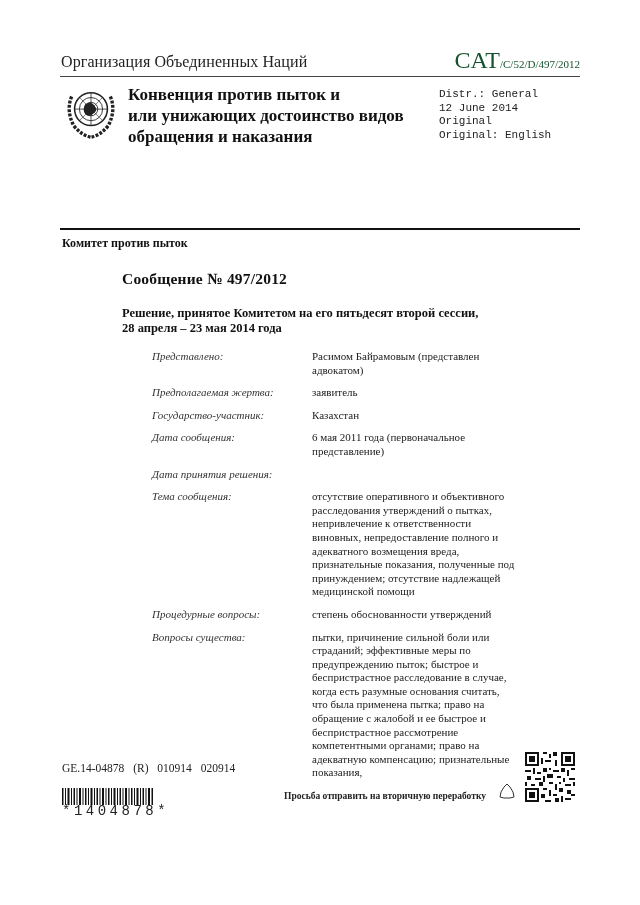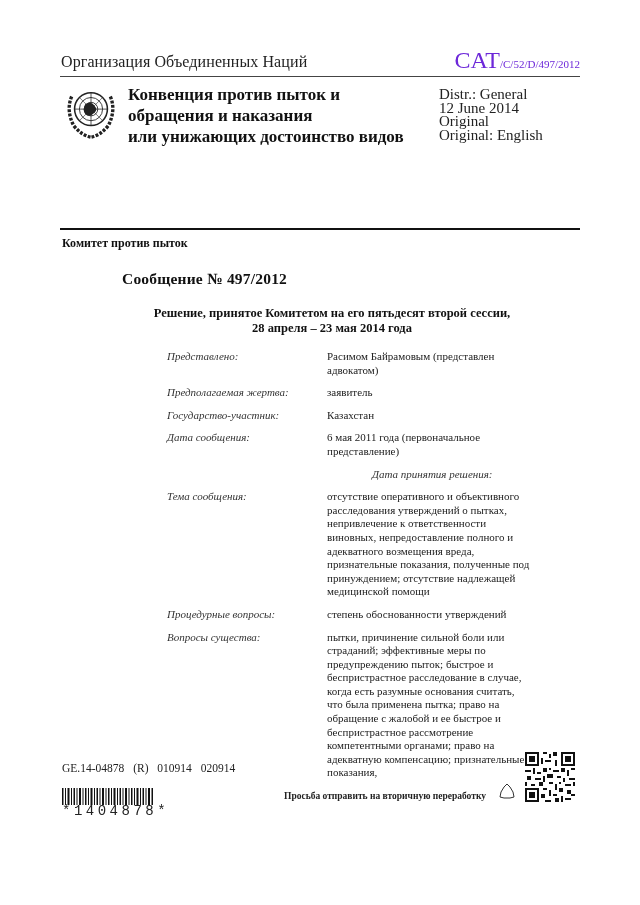--- a/index.html
+++ b/index.html
@@ -1,31 +1,31 @@
 <!DOCTYPE html>
 <html><head>
 <meta charset="utf-8">
 <style>
   html, body { margin: 0; padding: 0; background: #ffffff; }
   body { width: 640px; height: 905px; position: relative; overflow: hidden; font-family: "Liberation Serif", "DejaVu Serif", serif; color: #111; }
   .abs { position: absolute; }
   .org-name { left: 61px; top: 53px; font-size: 16px; letter-spacing: 0.1px; color: #222; }
-  .symbol { right: 60px; top: 47px; white-space: nowrap; color: #6d28d9; font-family: Liberation Serif, serif; }
+  .symbol { right: 60px; top: 47px; white-space: nowrap; color: #14532d; font-family: Liberation Serif, serif; }
   .symbol .big { font-size: 24px; }
   .symbol .small { font-size: 11px; }
   .rule-thin { left: 60px; top: 76px; width: 520px; height: 1px; background: #444; }
   .emblem { left: 62px; top: 83px; width: 58px; height: 58px; }
   .conv-title { left: 128px; top: 84px; width: 300px; font-size: 17px; font-weight: bold; line-height: 21px; color: #111; }
-  .distr { left: 439px; top: 88px; font-size: 15px; line-height: 13.5px; color: #222; }
+  .distr { left: 439px; top: 88px; font-size: 11px; line-height: 13.5px; color: #222; font-family: Liberation Mono, monospace; }
   .rule-thick { left: 60px; top: 228px; width: 520px; height: 2px; background: #111; }
   .committee { left: 62px; top: 236px; font-size: 12px; font-weight: bold; }
   .comm-no { left: 122px; top: 270px; font-size: 15.5px; font-weight: bold; letter-spacing: 0.2px; }
-  .decision { left: 122px; top: 306px; width: 420px; font-size: 12.5px; font-weight: bold; line-height: 15px; text-align: center; }
+  .decision { left: 122px; top: 306px; width: 420px; font-size: 12.5px; font-weight: bold; line-height: 15px; }
   .meta { left: 152px; top: 350px; width: 380px; }
-  .meta-row { display: flex; font-size: 11px; line-height: 13.6px; margin-bottom: 9px; justify-content: flex-end; }
+  .meta-row { display: flex; font-size: 11px; line-height: 13.6px; margin-bottom: 9px; }
   .meta-label { width: 160px; flex: none; font-style: italic; color: #333; }
   .meta-value { width: 205px; color: #222; }
   .job { left: 62px; top: 762px; font-size: 11.5px; color: #222; word-spacing: 6px; }
   .barcode { left: 62px; top: 788px; width: 92px; height: 17px; }
   .barcode-num { left: 62px; top: 803px; font-family: "Liberation Mono", "DejaVu Sans Mono", monospace; font-size: 14px; letter-spacing: 3.5px; color: #222; }
   .recycle-text { left: 284px; top: 791px; font-size: 9.5px; font-weight: bold; color: #222; }
   .recycle-icon { left: 497px; top: 783px; width: 20px; height: 20px; }
   .qr { left: 525px; top: 752px; width: 50px; height: 50px; }
 </style>
 </head>
@@ -44,22 +44,22 @@
     <line x1="30" y1="10" x2="30" y2="44" stroke-width="0.8"></line>
     <line x1="18" y1="15" x2="42" y2="39" stroke-width="0.6"></line>
     <line x1="42" y1="15" x2="18" y2="39" stroke-width="0.6"></line>
   </g>
   <path d="M24 22 q6 -4 10 2 q4 4 -2 8 q-4 4 -8 0 q-3 -4 0 -10z" fill="#222"></path>
   <path d="M10 14 q-6 14 2 30 q8 10 18 12 M50 14 q6 14 -2 30 q-8 10 -18 12" fill="none" stroke="#222" stroke-width="3.5" stroke-dasharray="3 1.5"></path>
 </svg>
 
 <div class="abs conv-title">
   <div>Конвенция против пыток и</div>
+  <div>или унижающих достоинство видов</div>
   <div>обращения и наказания</div>
-  <div>или унижающих достоинство видов</div>
 </div>
 
 <div class="abs distr">
   <div>Distr.: General</div>
   <div>12 June 2014</div>
   <div>Original</div>
   <div>Original: English</div>
 </div>
 
 <div class="abs rule-thick"></div>

